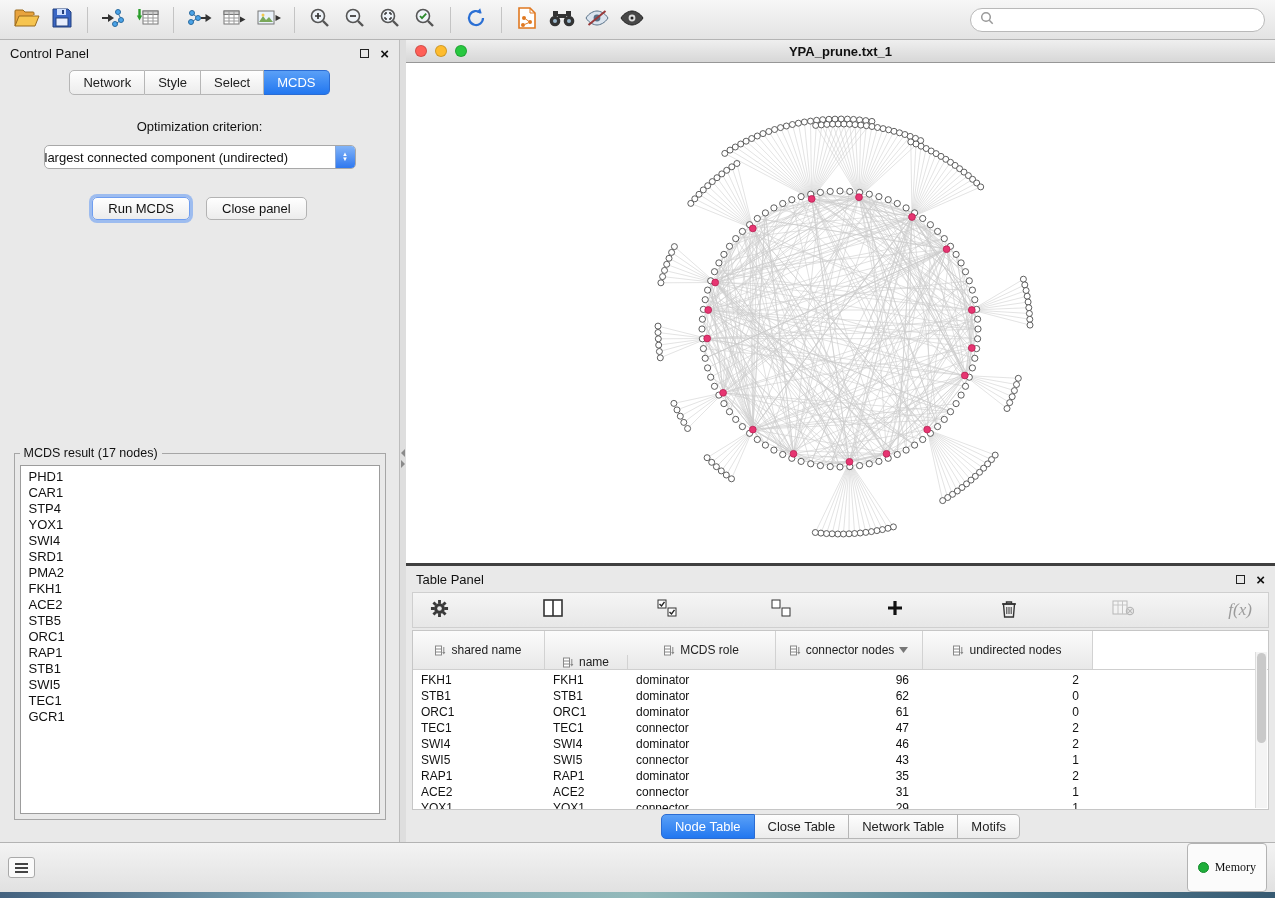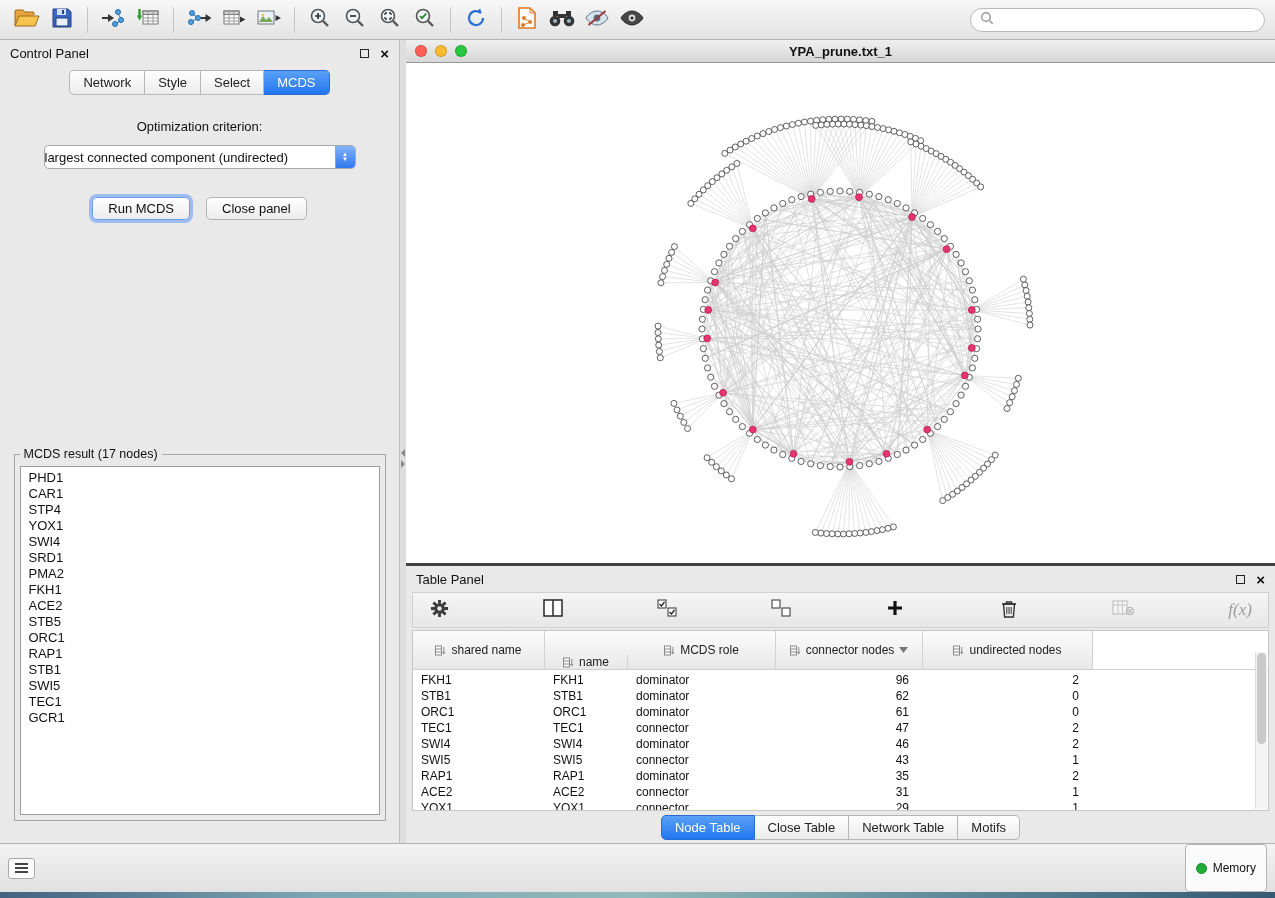--- a/index.html
+++ b/index.html
@@ -129,21 +129,21 @@
   
   .status-bar {
     flex:0 0 30px; background:linear-gradient(#f3f3f3,#e1e1e1);
     border-top:1px solid #b3b3b3; display:flex; align-items:center; padding:0 8px;
   }
   .list-btn { width:27px; height:21px; border:1px solid #a9a9a9; border-radius:3px; background:#fafafa; display:flex; flex-direction:column; align-items:center; justify-content:center; gap:2px; }
   .list-btn i { display:block; width:13px; height:2px; background:#444; }
   .memory-btn {
     margin-left:auto; display:flex; align-items:center; gap:6px;
     border:1px solid #b3b3b3; border-radius:4px; background:#fbfbfb;
-    padding:16px 10px; font-size:12px;
+    padding:16px 10px; font-size:12px;font-family:Liberation Serif, serif;
   }
   .green-dot { width:11px; height:11px; border-radius:50%; background:#1fae3a; border:1px solid #148a2c; }
 
   .desktop-sliver { flex:0 0 6px; background:linear-gradient(90deg,#44627f,#7ea6b5,#93b9ba,#5d899a,#375a72); }
 </style>
 </head>
 <body>
 
 <div class="app">
 

